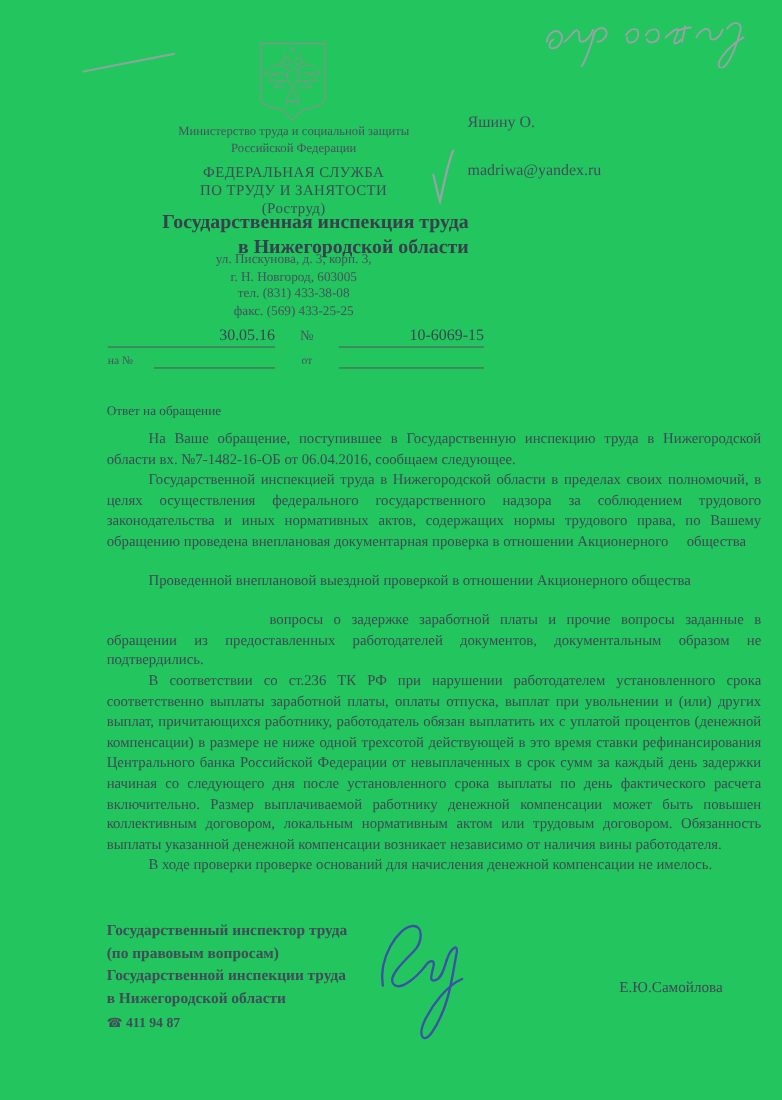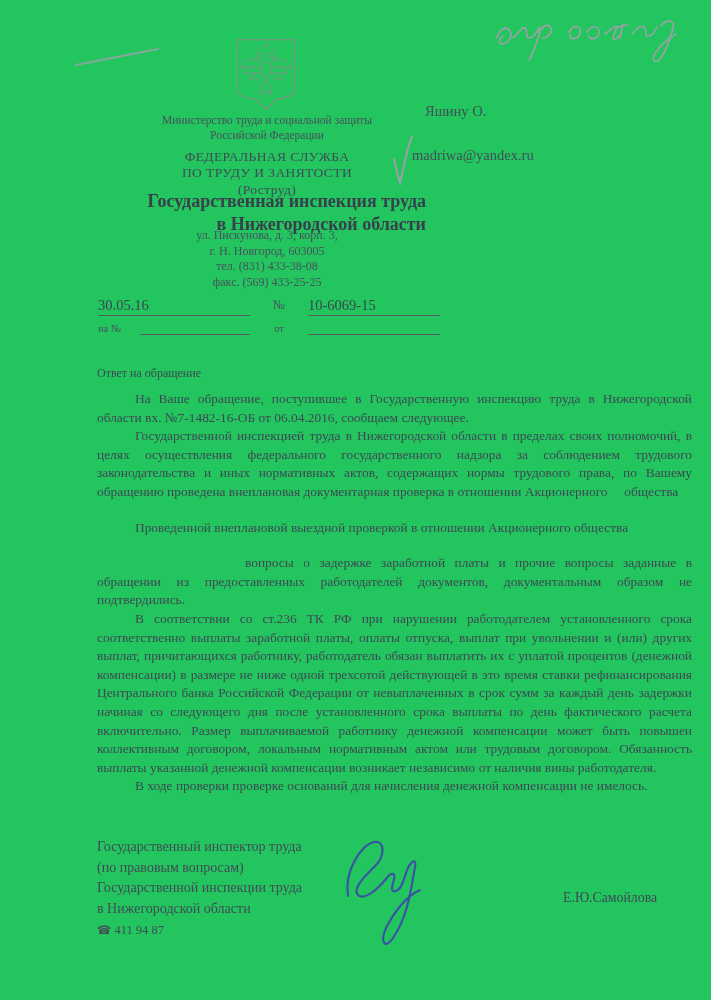--- a/index.html
+++ b/index.html
@@ -32,26 +32,26 @@
   .inspection{
     position:absolute;left:108px;top:190px;width:318px;
     text-align:right;font-size:18px;line-height:1.25;font-weight:bold;color:#38404d;
   }
   .address{
     position:absolute;left:108px;top:228px;width:318px;
     text-align:center;font-size:12px;line-height:1.3;color:#49515e;
   }
   
   .recipient-name{position:absolute;left:425px;top:103px;font-size:14.5px;color:#454d5a;}
-  .recipient-email{position:absolute;left:412px;top:147px;font-size:14.5px;color:#454d5a;}
+  .recipient-email{position:absolute;left:425px;top:147px;font-size:14.5px;color:#454d5a;}
   
   .ref-block{position:absolute;left:98px;top:297px;width:346px;}
   .ref-row{display:flex;align-items:flex-end;}
   .ref-date,.ref-num{
-    width:152px;text-align:left;font-size:14.5px;color:#3c4450;
+    width:152px;text-align:right;font-size:14.5px;color:#3c4450;
     border-bottom:1.4px solid #565b61;padding-bottom:1px;
   }
   .ref-num{width:132px;}
   .ref-no-label{width:58px;text-align:center;font-size:13px;color:#4a525e;padding-bottom:3px;}
   .ref-row2{margin-top:3px;}
   .ref-small{width:42px;font-size:10.5px;color:#4a525e;padding-bottom:1px;}
   .ref-line-a{width:110px;height:15px;border-bottom:1.4px solid #565b61;}
   .ref-ot{width:58px;text-align:center;font-size:10.5px;color:#4a525e;padding-bottom:1px;}
   .ref-line-b{width:132px;height:15px;border-bottom:1.4px solid #565b61;}
   
@@ -59,21 +59,21 @@
   .body-text{position:absolute;left:97px;top:390px;width:595px;}
   .body-text p{
     margin:0;font-size:13.4px;line-height:18.6px;text-align:justify;
     text-indent:38px;color:#3f4854;
   }
   .body-text p.gap-after{margin-bottom:17px;}
   .body-text p.deep-indent{text-indent:148px;}
   
   .sig-position{
     position:absolute;left:97px;top:837px;width:260px;
-    font-size:14px;line-height:1.47;color:#424b58;
+    font-size:14px;line-height:1.47;color:#424b58;font-weight:bold;
   }
   .sig-phone{margin-top:2px;font-size:12.5px;color:#424b58;}
   .sig-phone .ph-icon{font-family:"DejaVu Sans", sans-serif;font-size:11.5px;}
   .sig-stroke{position:absolute;left:332px;top:832px;width:140px;height:118px;}
   .sig-name{position:absolute;left:563px;top:890px;font-size:13.8px;color:#3f4854;}
 </style>
 </head>
 <body>
 
 <div class="page">

